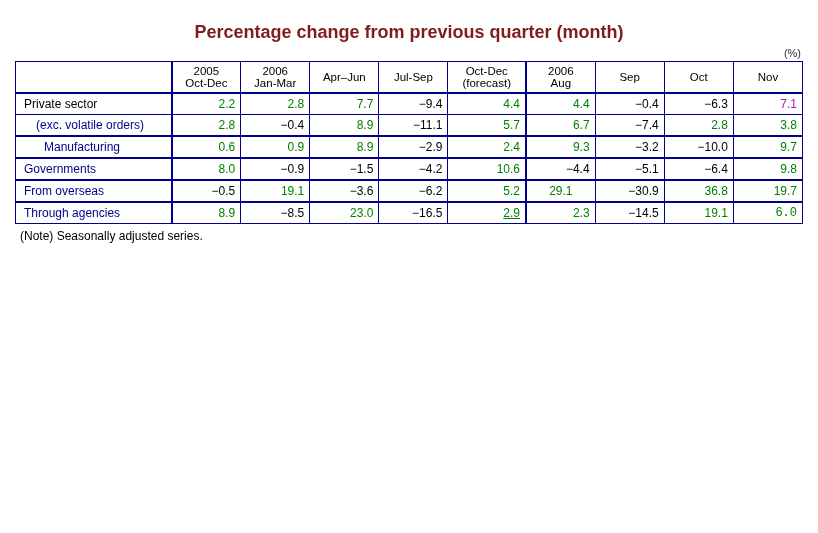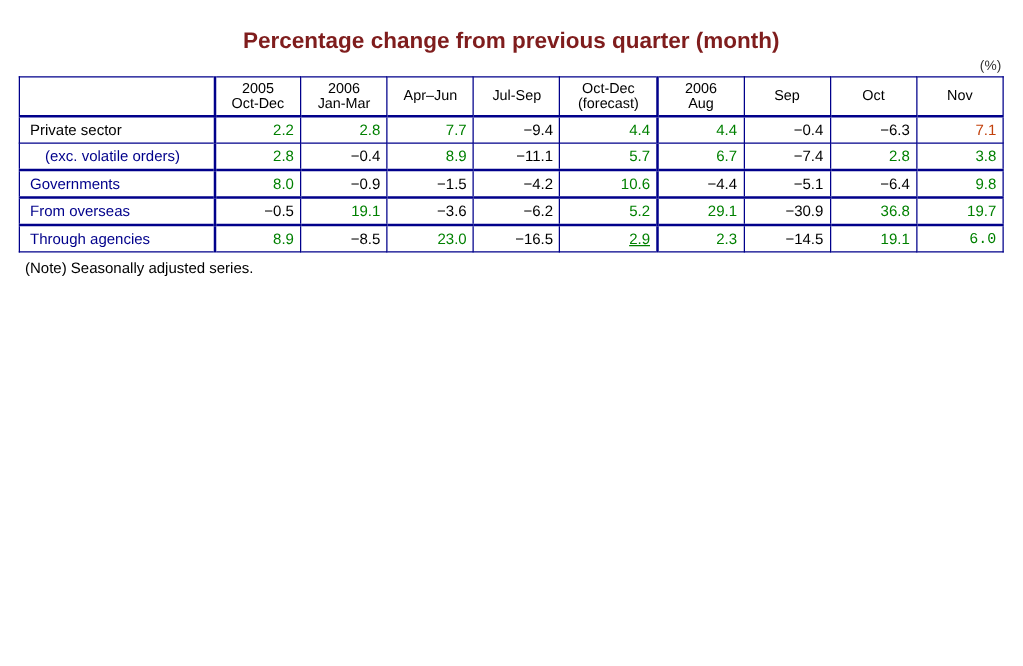--- a/index.html
+++ b/index.html
@@ -88,54 +88,66 @@
       <tr class="section-divider">
         <td style="text-align: left; color: #000000; border-right: 2px solid rgb(0, 0, 139); padding-left: 8px;">Private sector</td>
         <td style="color: rgb(0, 128, 0);">2.2</td>
         <td style="color: rgb(0, 128, 0);">2.8</td>
         <td style="color: rgb(0, 128, 0);">7.7</td>
         <td style="color: rgb(0, 0, 0);">−9.4</td>
         <td style="color: rgb(0, 128, 0);">4.4</td>
         <td style="border-left: 2px solid rgb(0, 0, 139); color: rgb(0, 128, 0);">4.4</td>
         <td style="color: rgb(0, 0, 0);">−0.4</td>
         <td style="color: rgb(0, 0, 0);">−6.3</td>
-        <td style="color: #c2410c;">7.1</td>
+        <td style="color: #a21caf;">7.1</td>
       </tr>
       <tr>
         <td style="text-align: left; color: rgb(0, 0, 139); border-right: 2px solid rgb(0, 0, 139); padding-left: 20px;">(exc. volatile orders)</td>
         <td style="color: rgb(0, 128, 0);">2.8</td>
         <td style="color: rgb(0, 0, 0);">−0.4</td>
         <td style="color: rgb(0, 128, 0);">8.9</td>
         <td style="color: rgb(0, 0, 0);">−11.1</td>
         <td style="color: rgb(0, 128, 0);">5.7</td>
         <td style="border-left: 2px solid rgb(0, 0, 139); color: rgb(0, 128, 0);">6.7</td>
         <td style="color: rgb(0, 0, 0);">−7.4</td>
         <td style="color: rgb(0, 128, 0);">2.8</td>
         <td style="color: rgb(0, 128, 0);">3.8</td>
+      </tr>
+      <tr class="section-divider">
+        <td style="text-align: left; color: rgb(0, 0, 139); border-right: 2px solid rgb(0, 0, 139); padding-left: 28px;">Manufacturing</td>
+        <td style="color: rgb(0, 128, 0);">0.6</td>
+        <td style="color: rgb(0, 128, 0);">0.9</td>
+        <td style="color: rgb(0, 128, 0);">8.9</td>
+        <td style="color: rgb(0, 0, 0);">−2.9</td>
+        <td style="color: rgb(0, 128, 0);">2.4</td>
+        <td style="border-left: 2px solid rgb(0, 0, 139); color: rgb(0, 128, 0);">9.3</td>
+        <td style="color: rgb(0, 0, 0);">−3.2</td>
+        <td style="color: rgb(0, 0, 0);">−10.0</td>
+        <td style="color: rgb(0, 128, 0);">9.7</td>
       </tr>
       <tr class="section-divider">
         <td style="text-align: left; color: rgb(0, 0, 139); border-right: 2px solid rgb(0, 0, 139); padding-left: 8px;">Governments</td>
         <td style="color: rgb(0, 128, 0);">8.0</td>
         <td style="color: rgb(0, 0, 0);">−0.9</td>
         <td style="color: rgb(0, 0, 0);">−1.5</td>
         <td style="color: rgb(0, 0, 0);">−4.2</td>
         <td style="color: rgb(0, 128, 0);">10.6</td>
         <td style="border-left: 2px solid rgb(0, 0, 139); color: rgb(0, 0, 0);">−4.4</td>
         <td style="color: rgb(0, 0, 0);">−5.1</td>
         <td style="color: rgb(0, 0, 0);">−6.4</td>
         <td style="color: rgb(0, 128, 0);">9.8</td>
       </tr>
       <tr class="section-divider">
         <td style="text-align: left; color: rgb(0, 0, 139); border-right: 2px solid rgb(0, 0, 139); padding-left: 8px;">From overseas</td>
         <td style="color: rgb(0, 0, 0);">−0.5</td>
         <td style="color: rgb(0, 128, 0);">19.1</td>
         <td style="color: rgb(0, 0, 0);">−3.6</td>
         <td style="color: rgb(0, 0, 0);">−6.2</td>
         <td style="color: rgb(0, 128, 0);">5.2</td>
-        <td style="border-left: 2px solid rgb(0, 0, 139); color: rgb(0, 128, 0);">29.1</td>
+        <td style="border-left: 2px solid rgb(0, 0, 139); color: rgb(0, 128, 0); text-align: center;">29.1</td>
         <td style="color: rgb(0, 0, 0);">−30.9</td>
         <td style="color: rgb(0, 128, 0);">36.8</td>
         <td style="color: rgb(0, 128, 0);">19.7</td>
       </tr>
       <tr class="section-divider">
         <td style="text-align: left; color: rgb(0, 0, 139); border-right: 2px solid rgb(0, 0, 139); padding-left: 8px;">Through agencies</td>
         <td style="color: rgb(0, 128, 0);">8.9</td>
         <td style="color: rgb(0, 0, 0);">−8.5</td>
         <td style="color: rgb(0, 128, 0);">23.0</td>
         <td style="color: rgb(0, 0, 0);">−16.5</td>

